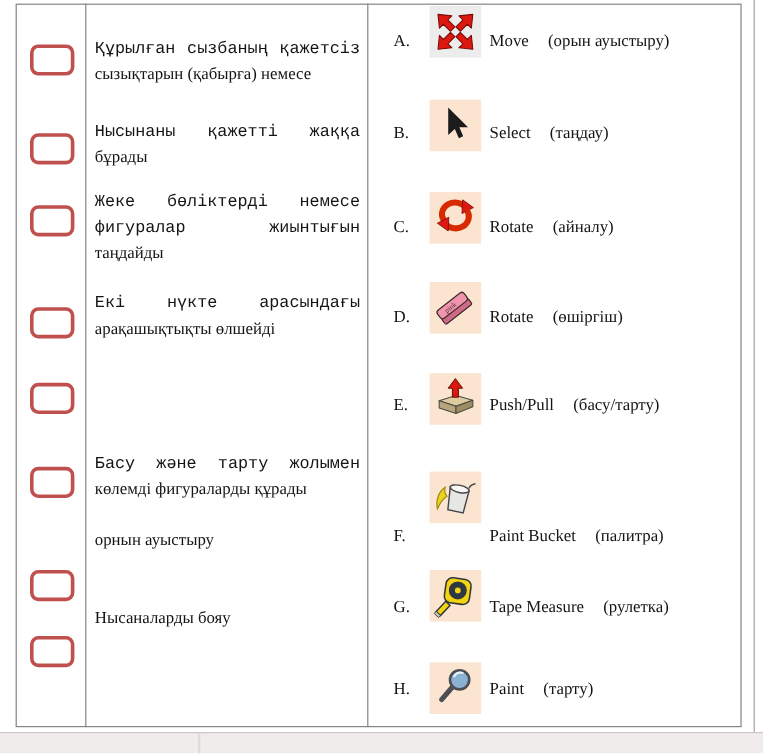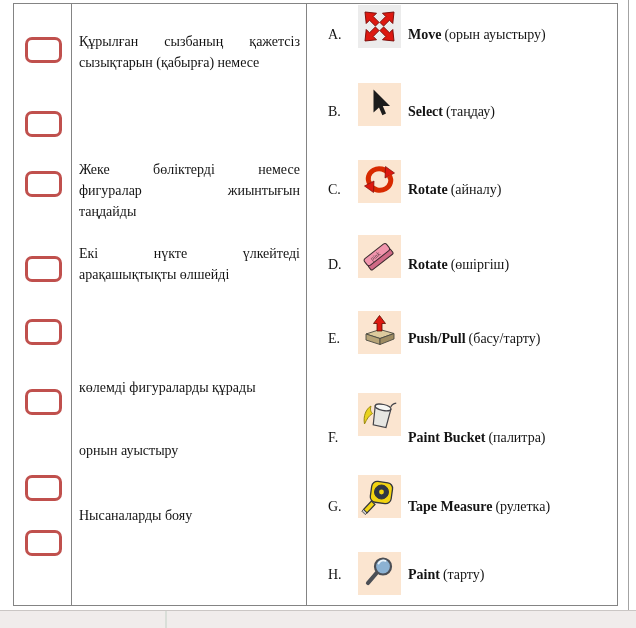--- a/index.html
+++ b/index.html
@@ -11,26 +11,26 @@
   .frame{position:absolute;left:13px;top:3px;width:605px;height:603px;
          border:1px solid var(--table_border);box-sizing:border-box;}
   .vline{position:absolute;top:3px;height:603px;width:1px;background:var(--table_border);}
   #v1{left:71px;} #v2{left:306px;}
   .page-edge{position:absolute;left:628px;top:0;width:1px;height:610px;background:#a3a3a3;}
   
   .cbx{position:absolute;left:25px;width:31px;height:20px;background:#fff;
        border:3px solid var(--checkbox_red);border-radius:7px;box-sizing:content-box;}
   
   .desc{position:absolute;left:79px;width:221px;font-size:14px;line-height:21px;}
-  .desc .jl{text-align:justify;text-align-last:justify;}
+  .desc .jl{text-align:justify;text-align-last:justify;font-family:Liberation Mono, monospace;}
   
   .opt-text{position:absolute;left:328px;font-size:14px;white-space:nowrap;}
   .opt-text .letter{display:inline-block;width:80px;}
-  .opt-text b{font-weight:bold;}
-  .opt-text .tr{margin-left:3px;}
+  .opt-text b{font-weight:normal;}
+  .opt-text .tr{margin-left:16px;}
   .opt-icon{position:absolute;left:358px;width:43px;height:43px;background:var(--icon_peach);}
   .opt-icon.graybg{background:var(--icon_gray);}
   .opt-icon svg{display:block;}
   
   .strip{position:absolute;left:0;top:610px;width:636px;height:18px;background:var(--strip_bg);
          border-top:1px solid #cac6c4;box-sizing:border-box;}
   .strip-divider{position:absolute;left:165px;top:0;width:2px;height:18px;background:#d9ded8;}
 </style>
 </head>
 <body>
@@ -48,30 +48,35 @@
   <div class="cbx" style="top:256px"></div>
   <div class="cbx" style="top:319px"></div>
   <div class="cbx" style="top:389px"></div>
   <div class="cbx" style="top:475px"></div>
   <div class="cbx" style="top:530px"></div>
 
   <div class="desc" style="top:31px">
     <div class="jl">Құрылған сызбаның қажетсіз</div>
     <div>сызықтарын (қабырға) немесе</div>
   </div>
+  <div class="desc" style="top:100px">
+    <div class="jl">Нысынаны қажетті жаққа</div>
+    <div>бұрады</div>
+  </div>
   <div class="desc" style="top:159px">
     <div class="jl">Жеке бөліктерді немесе</div>
     <div class="jl">фигуралар жиынтығын</div>
     <div>таңдайды</div>
   </div>
   <div class="desc" style="top:243px">
-    <div class="jl">Екі нүкте үлкейтеді</div>
+    <div class="jl">Екі нүкте арасындағы</div>
     <div>арақашықтықты өлшейді</div>
   </div>
   <div class="desc" style="top:377px">
+    <div class="jl">Басу және тарту жолымен</div>
     <div>көлемді фигураларды құрады</div>
   </div>
   <div class="desc" style="top:440px">
     <div>орнын ауыстыру</div>
   </div>
   <div class="desc" style="top:505px">
     <div>Нысаналарды бояу</div>
   </div>
 
   <span class="opt-icon graybg" style="top:5px">
@@ -155,21 +160,21 @@
   </div>
   <div class="opt-text" style="top:182px">
     <span class="letter">C.</span><b>Rotate</b><span class="tr">(айналу)</span>
   </div>
   <div class="opt-text" style="top:257px">
     <span class="letter">D.</span><b>Rotate</b><span class="tr">(өшіргіш)</span>
   </div>
   <div class="opt-text" style="top:331px">
     <span class="letter">E.</span><b>Push/Pull</b><span class="tr">(басу/тарту)</span>
   </div>
-  <div class="opt-text" style="top:430px">
+  <div class="opt-text" style="top:440px">
     <span class="letter">F.</span><b>Paint Bucket</b><span class="tr">(палитра)</span>
   </div>
   <div class="opt-text" style="top:499px">
     <span class="letter">G.</span><b>Tape Measure</b><span class="tr">(рулетка)</span>
   </div>
   <div class="opt-text" style="top:567px">
     <span class="letter">H.</span><b>Paint</b><span class="tr">(тарту)</span>
   </div>
 
   <div class="strip">

